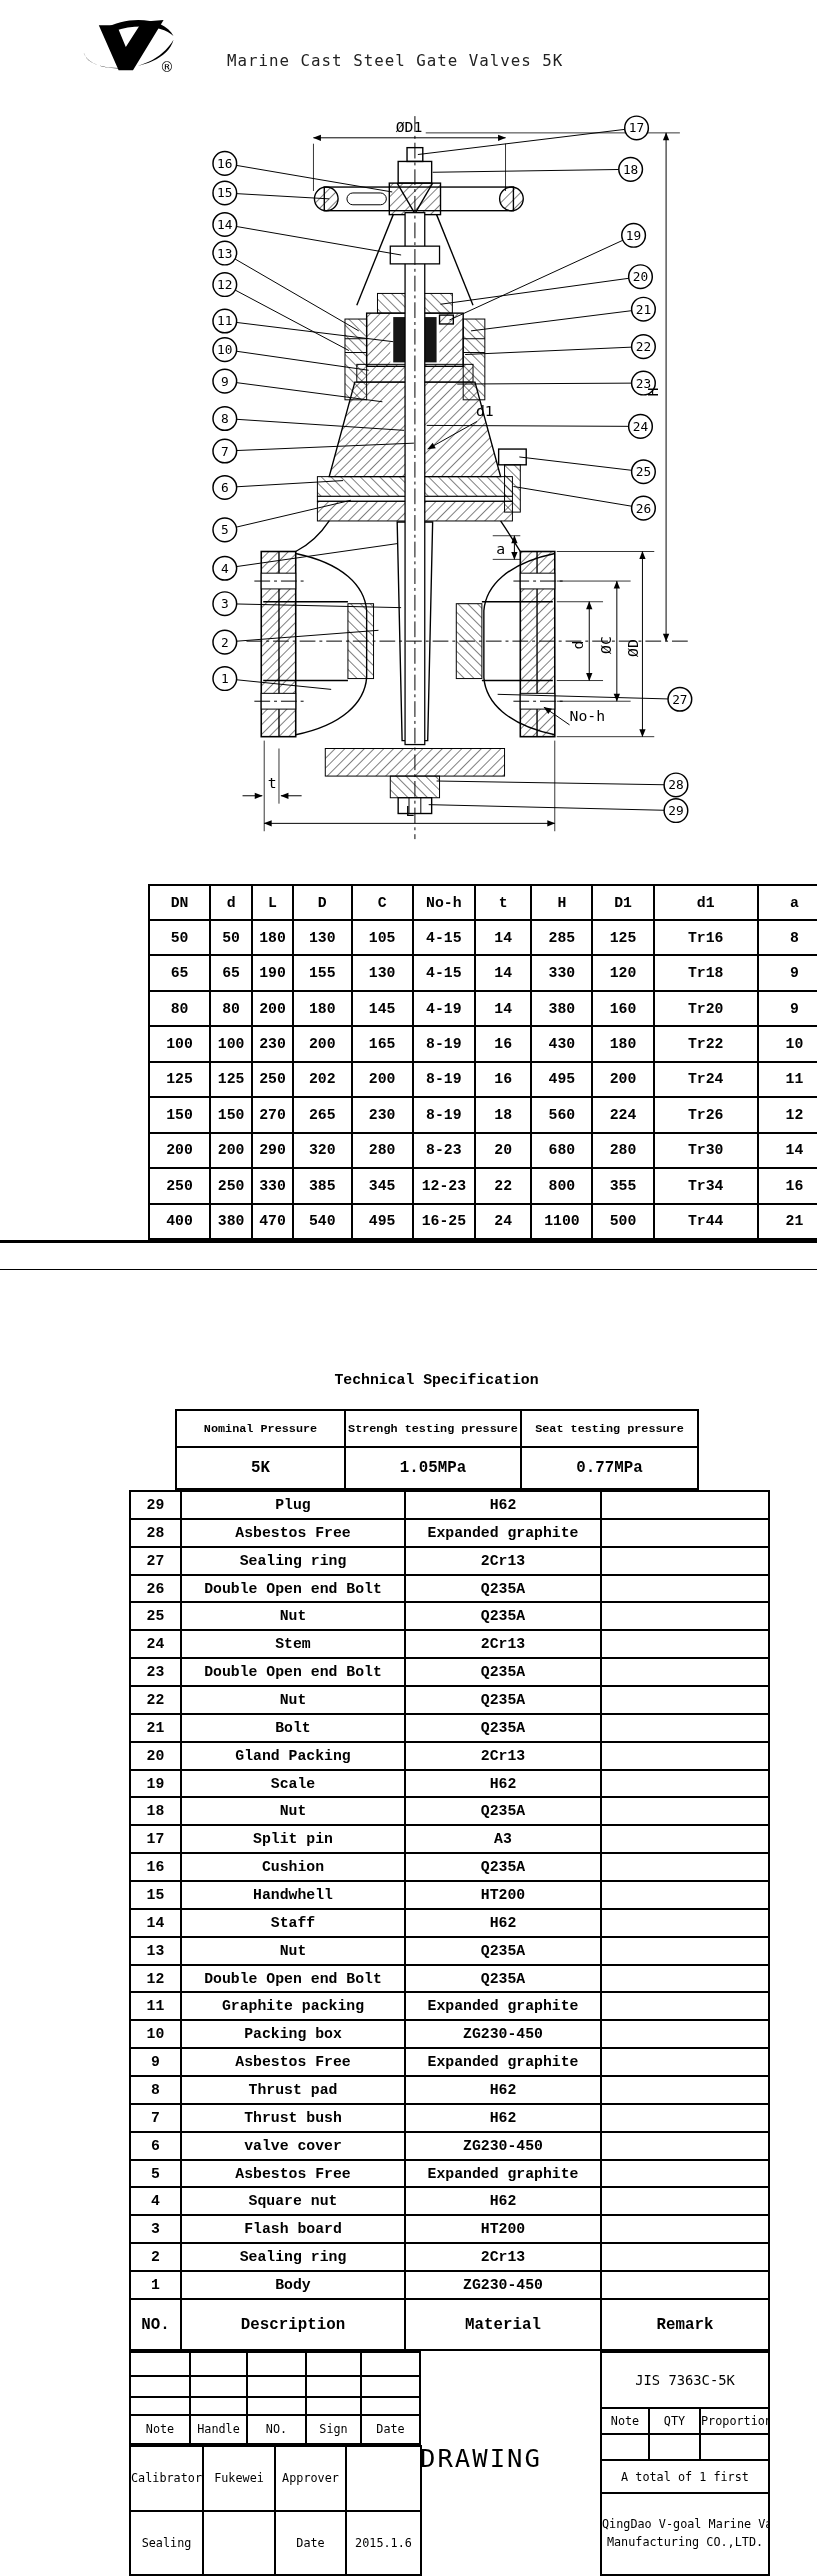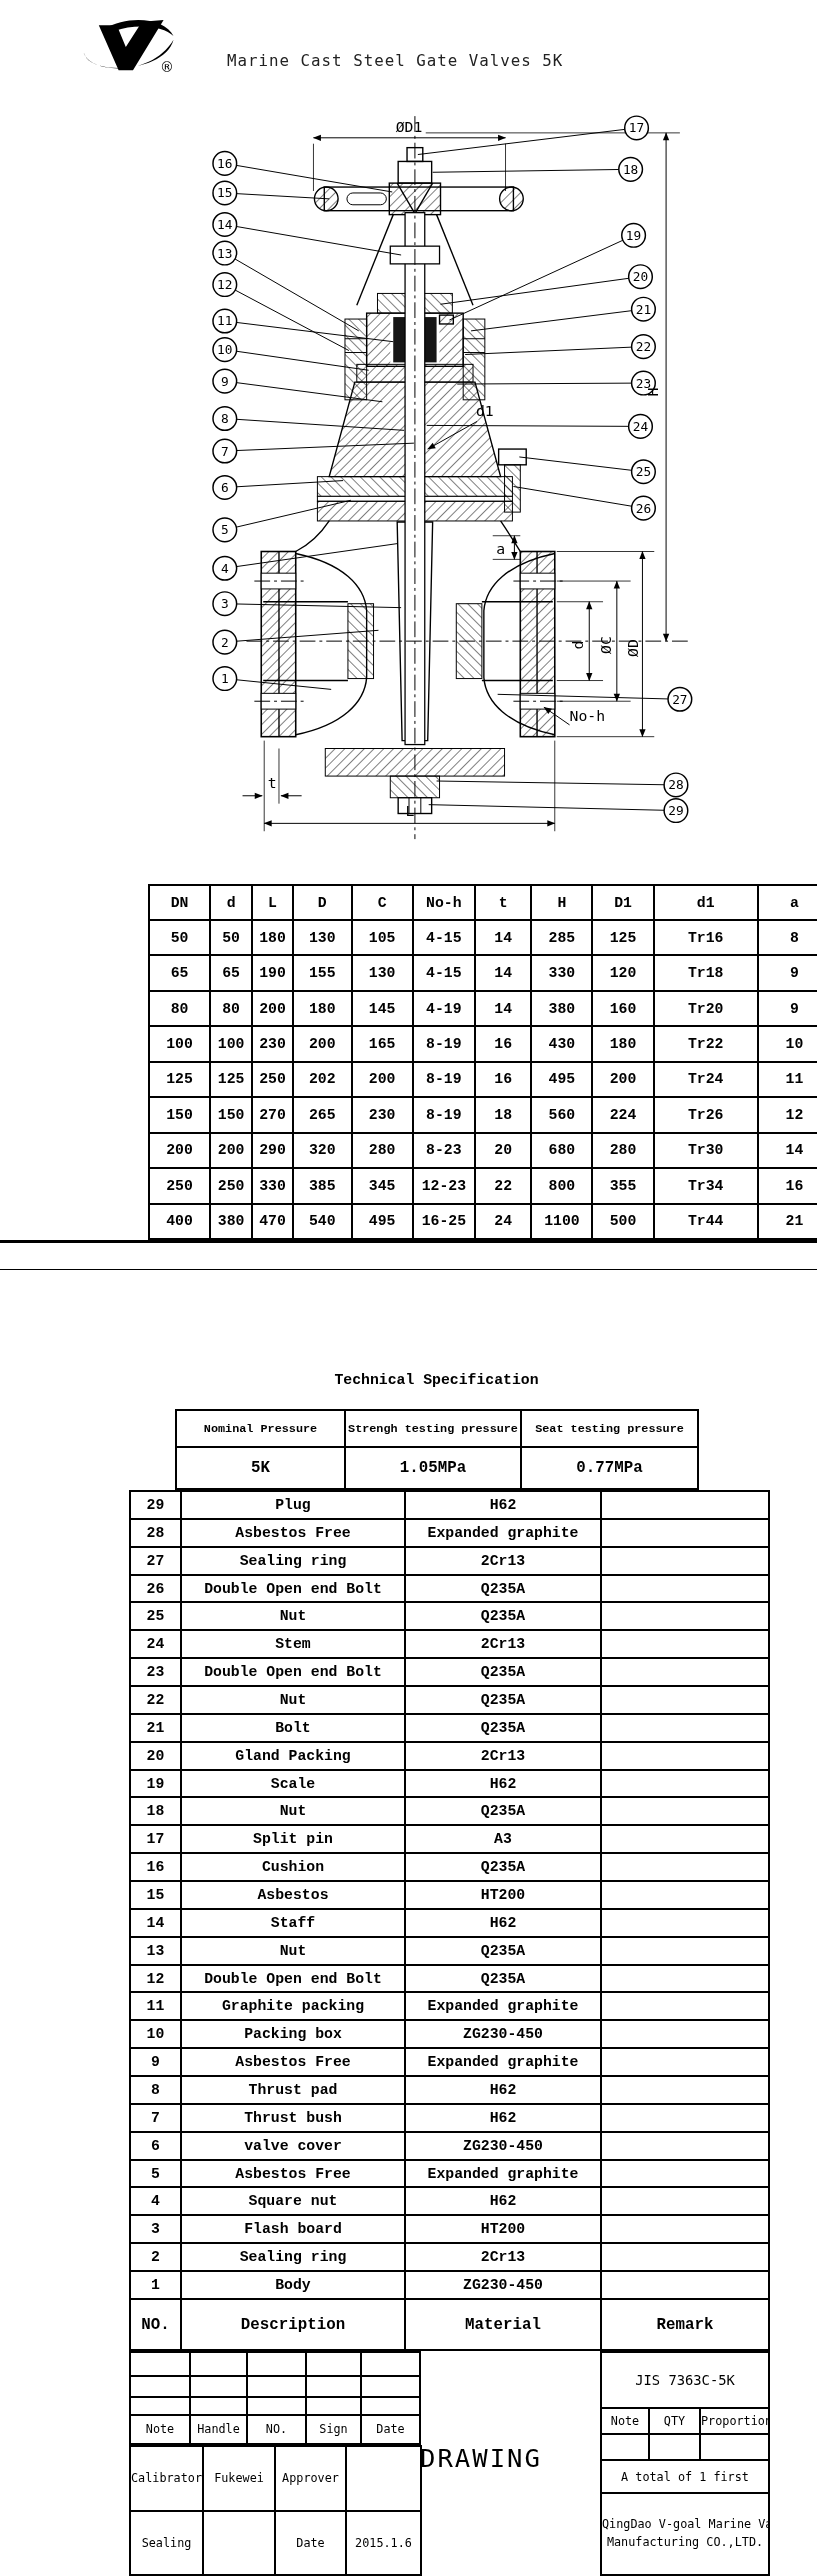--- a/index.html
+++ b/index.html
@@ -539,21 +539,21 @@
           <td></td>
         </tr>
         <tr>
           <td>16</td>
           <td>Cushion</td>
           <td>Q235A</td>
           <td></td>
         </tr>
         <tr>
           <td>15</td>
-          <td>Asbestos</td>
+          <td>Handwhell</td>
           <td>HT200</td>
           <td></td>
         </tr>
         <tr>
           <td>14</td>
           <td>Staff</td>
           <td>H62</td>
           <td></td>
         </tr>
         <tr>

